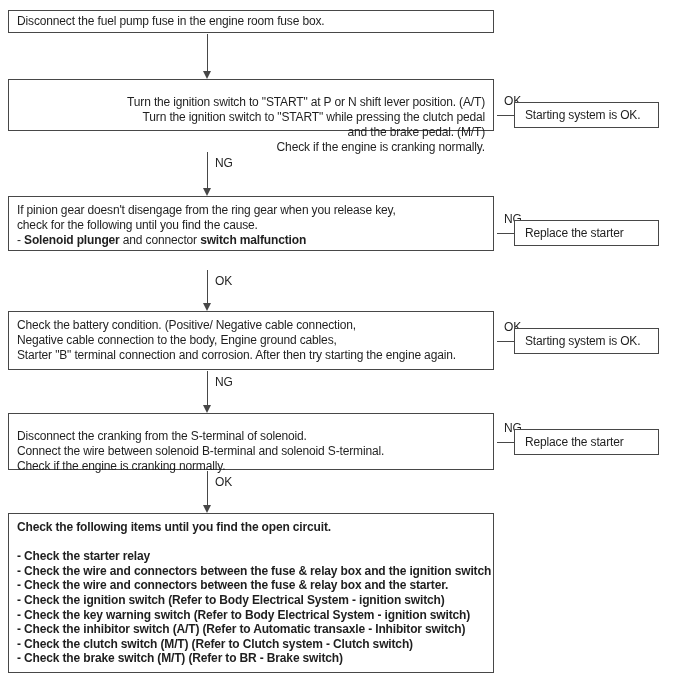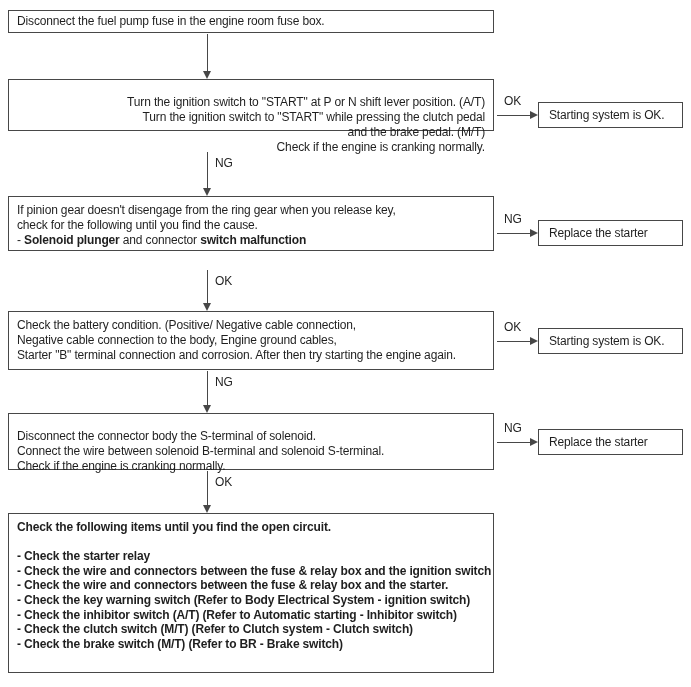--- a/index.html
+++ b/index.html
@@ -70,21 +70,21 @@
     border-left: 8px solid #474747;
   }
   .hlabel { position: absolute; left: 7px; top: -17px; white-space: nowrap; }
   #h1 { top: 111px; }
   #h2 { top: 229px; }
   #h3 { top: 337px; }
   #h4 { top: 438px; }
 
   
   .sidebox {
-    position: absolute; left: 538px; width: 145px; height: 26px;
+    position: absolute; left: 514px; width: 145px; height: 26px;
     border: 1px solid #474747; background: #ffffff;
     box-sizing: border-box;
     display: flex; align-items: center;
     padding-left: 10px;
     white-space: nowrap;
   }
   #s1 { top: 102px; }
   #s2 { top: 220px; }
   #s3 { top: 328px; }
   #s4 { top: 429px; }
@@ -107,32 +107,33 @@
       <div class="line"><span>If pinion gear doesn't disengage from the ring gear when you release key,</span></div>
       <div class="line"><span>check for the following until you find the cause.</span></div>
       <div class="line"><span>- </span><span class="bold">Solenoid plunger</span><span> and connector </span><span class="bold">switch malfunction</span></div>
     </div>
   <div class="box" id="box4">
       <div class="line"><span>Check the battery condition. (Positive/ Negative cable connection,</span></div>
       <div class="line"><span>Negative cable connection to the body, Engine ground cables,</span></div>
       <div class="line"><span>Starter "B" terminal connection and corrosion. After then try starting the engine again.</span></div>
     </div>
   <div class="box" id="box5">
-      <div class="line"><span>Disconnect the connector body the S-terminal of solenoid.</span></div>
+      <div class="line"><span>Disconnect the cranking from the S-terminal of solenoid.</span></div>
       <div class="line"><span>Connect the wire between solenoid B-terminal and solenoid S-terminal.</span></div>
       <div class="line"><span>Check if the engine is cranking normally.</span></div>
     </div>
   <div class="box" id="box6">
       <div class="line"><span>Check the following items until you find the open circuit.</span></div>
       <div class="line">&nbsp;</div>
       <div class="line"><span>- Check the starter relay</span></div>
       <div class="line"><span>- Check the wire and connectors between the fuse &amp; relay box and the ignition switch</span></div>
       <div class="line"><span>- Check the wire and connectors between the fuse &amp; relay box and the starter.</span></div>
+      <div class="line"><span>- Check the ignition switch (Refer to Body Electrical System - ignition switch)</span></div>
       <div class="line"><span>- Check the key warning switch (Refer to Body Electrical System - ignition switch)</span></div>
-      <div class="line"><span>- Check the inhibitor switch (A/T) (Refer to Automatic starting - Inhibitor switch)</span></div>
+      <div class="line"><span>- Check the inhibitor switch (A/T) (Refer to Automatic transaxle - Inhibitor switch)</span></div>
       <div class="line"><span>- Check the clutch switch (M/T) (Refer to Clutch system - Clutch switch)</span></div>
       <div class="line"><span>- Check the brake switch (M/T) (Refer to BR - Brake switch)</span></div>
     </div>
 
   <div class="vconn" id="v0">
     <div class="vline"></div>
     <div class="vhead"></div>
     <span class="vlabel"></span>
   </div>
   <div class="vconn" id="v1">

